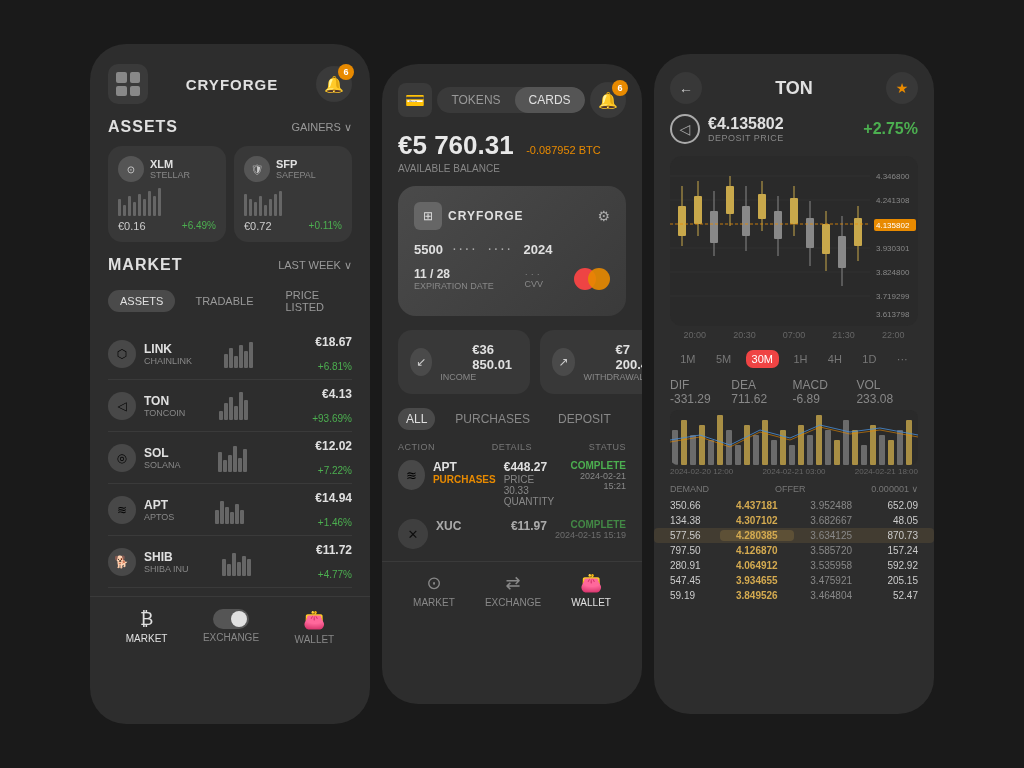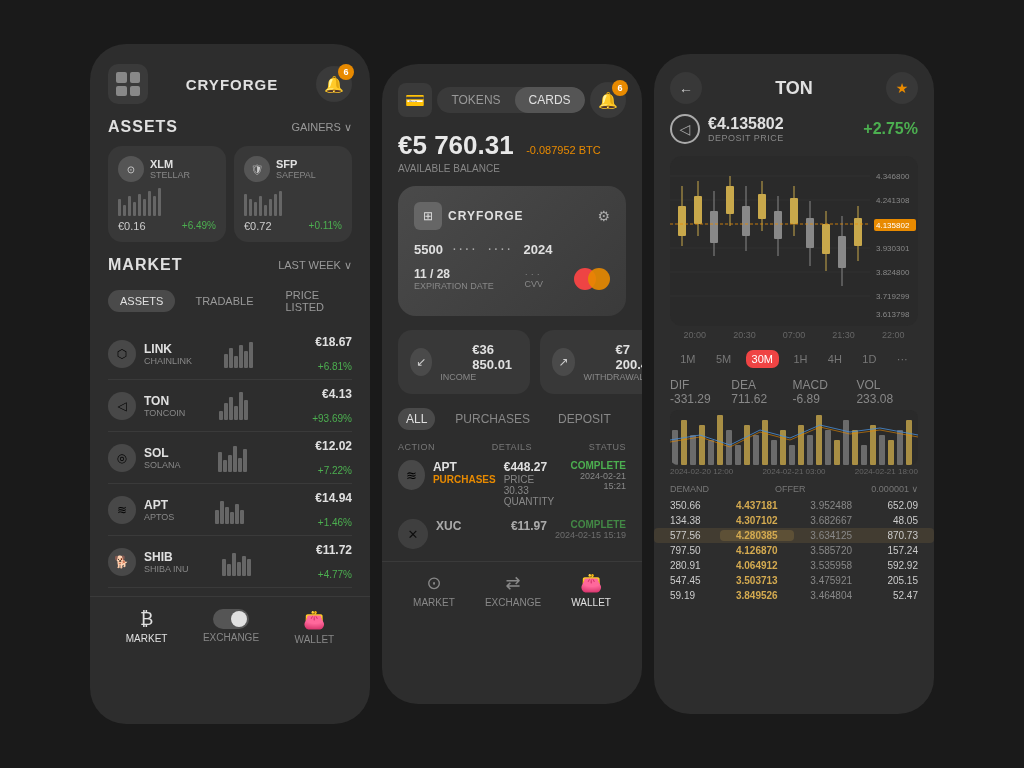--- a/index.html
+++ b/index.html
@@ -1043,21 +1043,21 @@
         <span class="ob-vol">157.24</span>
       </div>
       <div class="ob-row">
         <span class="ob-demand">280.91</span>
         <span class="ob-bid">4.064912</span>
         <span class="ob-ask">3.535958</span>
         <span class="ob-vol">592.92</span>
       </div>
       <div class="ob-row">
         <span class="ob-demand">547.45</span>
-        <span class="ob-bid">3.503713</span>
+        <span class="ob-bid">3.934655</span>
         <span class="ob-ask">3.475921</span>
         <span class="ob-vol">205.15</span>
       </div>
       <div class="ob-row">
         <span class="ob-demand">59.19</span>
         <span class="ob-bid">3.849526</span>
         <span class="ob-ask">3.464804</span>
         <span class="ob-vol">52.47</span>
       </div>
     </div>

